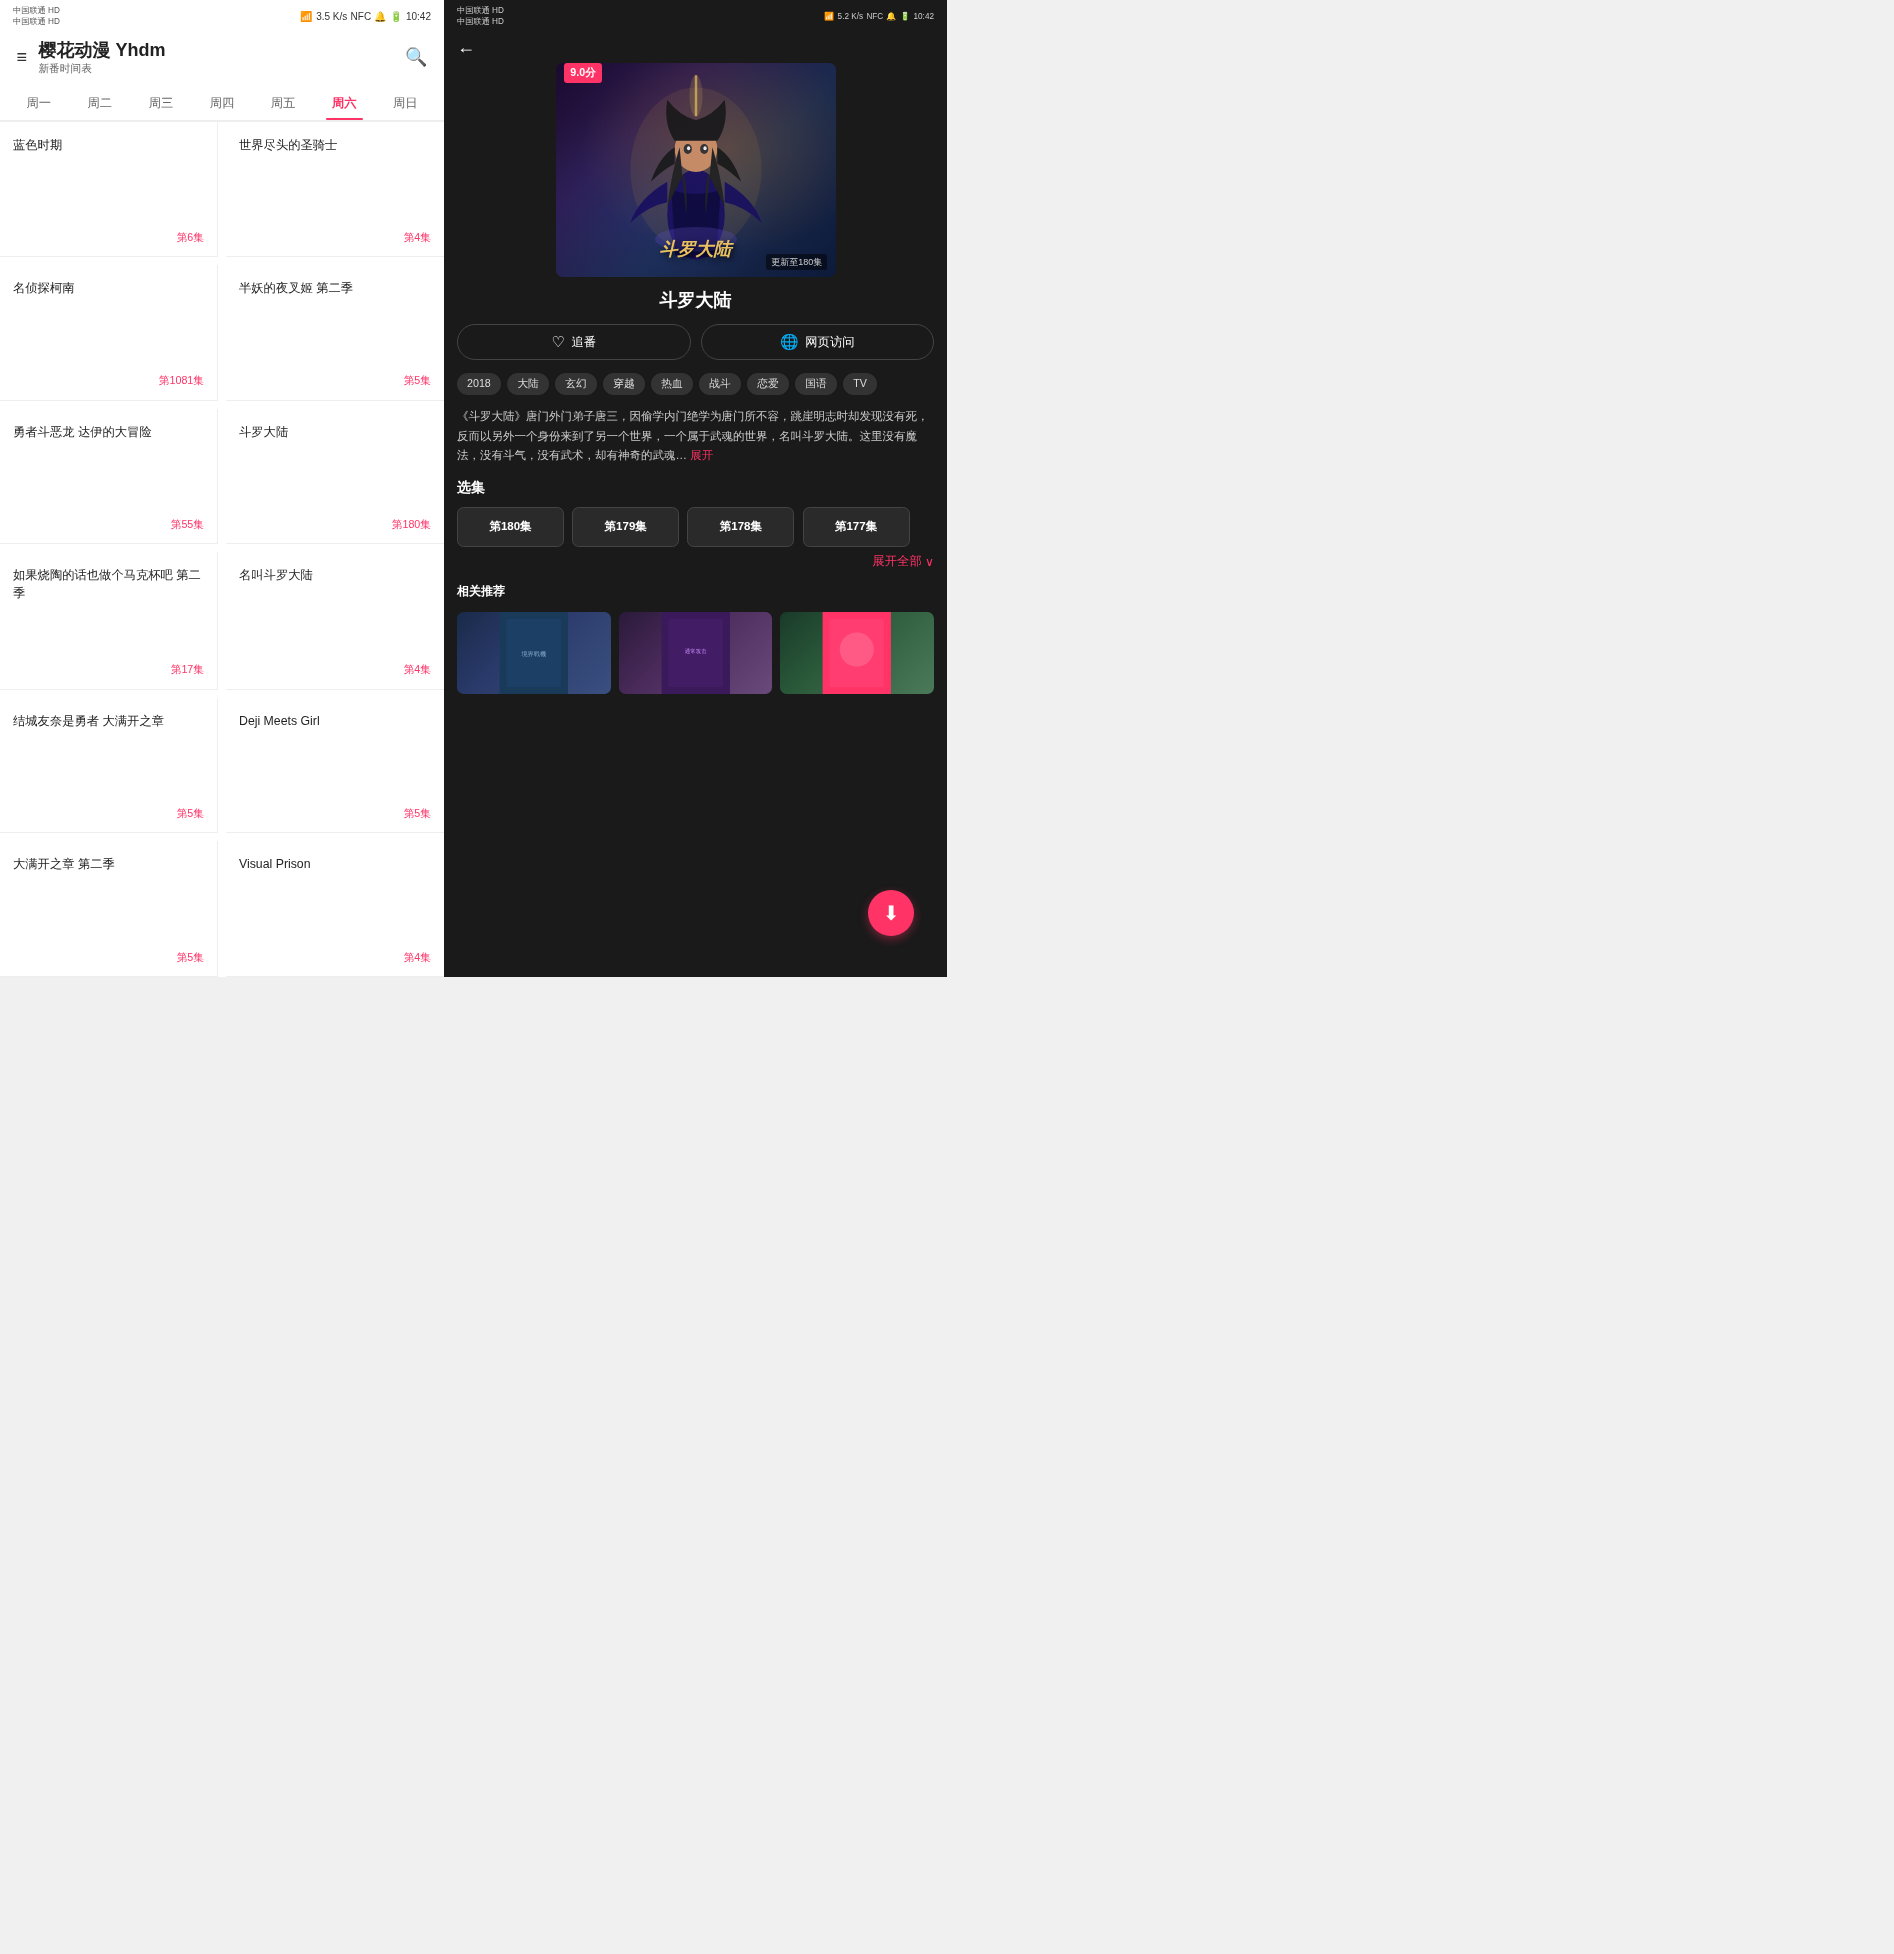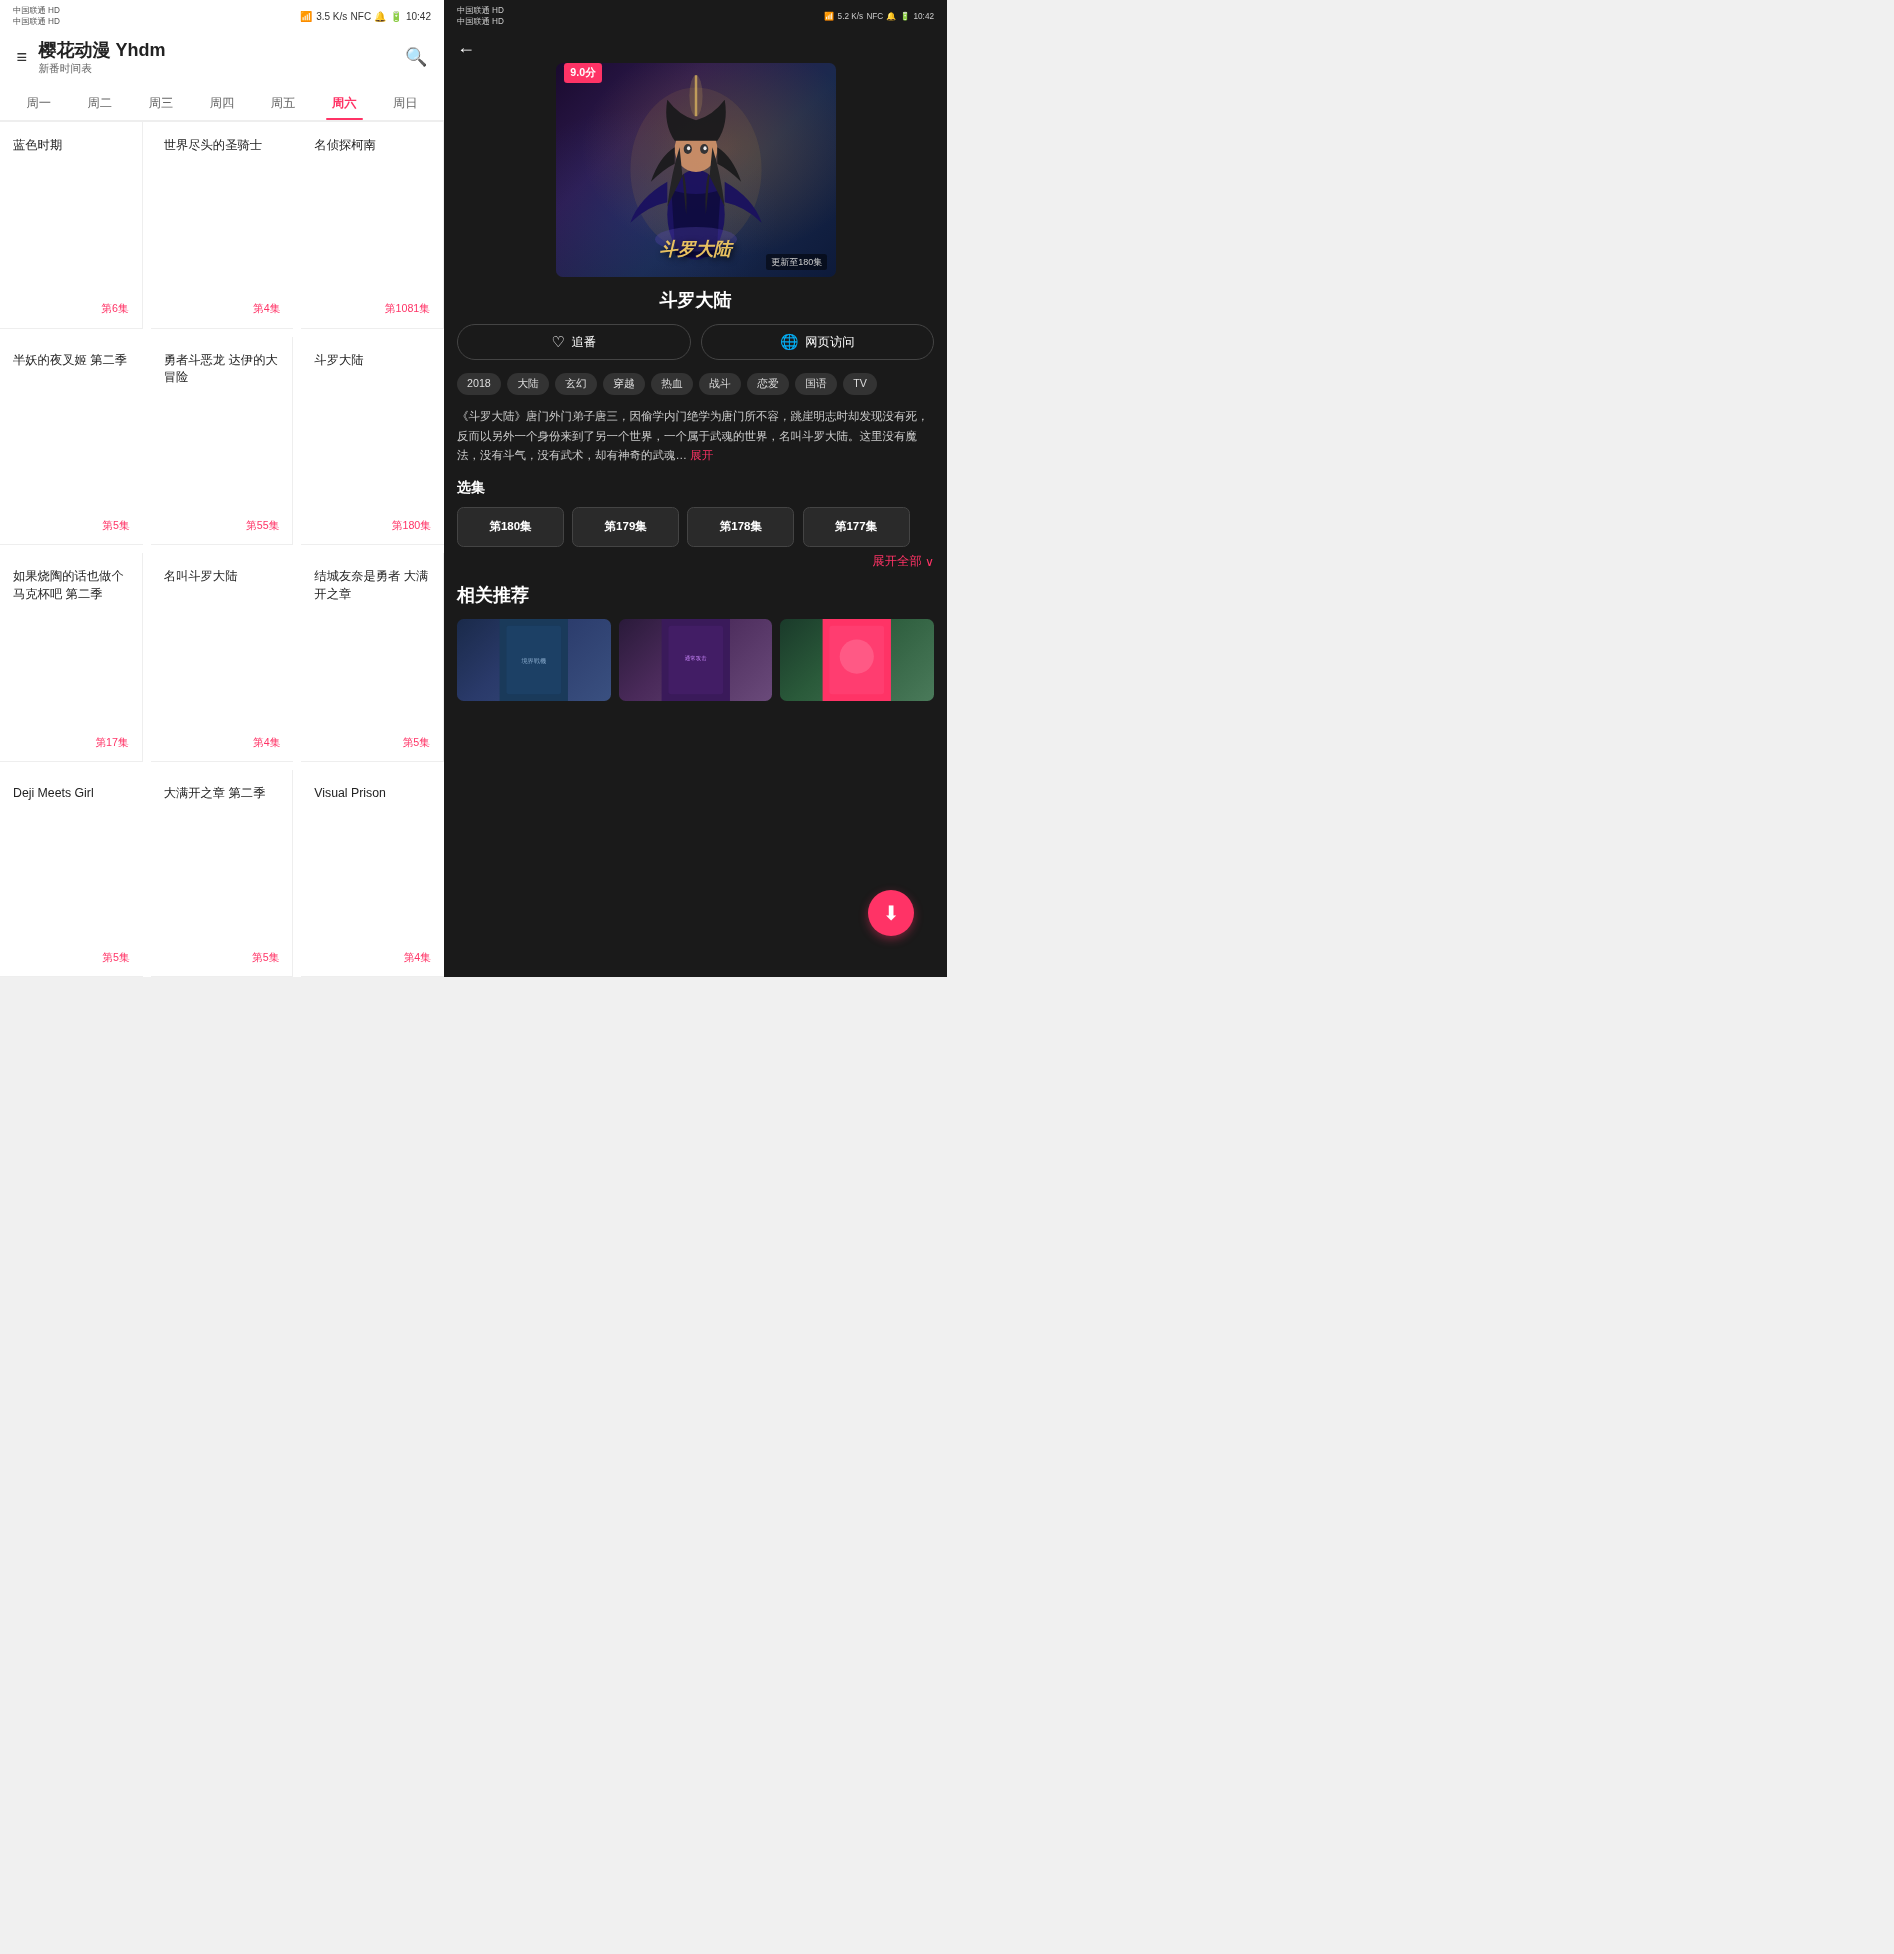--- a/index.html
+++ b/index.html
@@ -74,21 +74,21 @@
       bottom: 0;
       left: 20%;
       width: 60%;
       height: 1.6px;
       background: #ff3366;
       border-radius: 1.6px;
     }
 
     .anime-grid {
       display: grid;
-      grid-template-columns: 1fr 1fr 1fr;
+      grid-template-columns: 1fr 1fr;
       gap: 8px;
       overflow-y: auto;
       flex: 1;
       border-top: 0.8px solid #eee;
     }
     .anime-card {
       border-right: 0.8px solid #eee;
       border-bottom: 0.8px solid #eee;
       padding: 15px 13px 11.5px;
       background: #fff;
@@ -303,21 +303,21 @@
       align-items: center;
       gap: 3.3px;
       color: #ff3366;
       font-size: 12.3px;
       cursor: pointer;
       margin-bottom: 13px;
     }
 
     .recommend-section {}
     .recommend-title {
-      font-size: 18px;
+      font-size: 12px;
       font-weight: 700;
       color: #fff;
       margin-bottom: 12px;
     }
     .recommend-grid {
       display: flex;
       gap: 8.2px;
     }
     .recommend-card {
       flex: 1;

